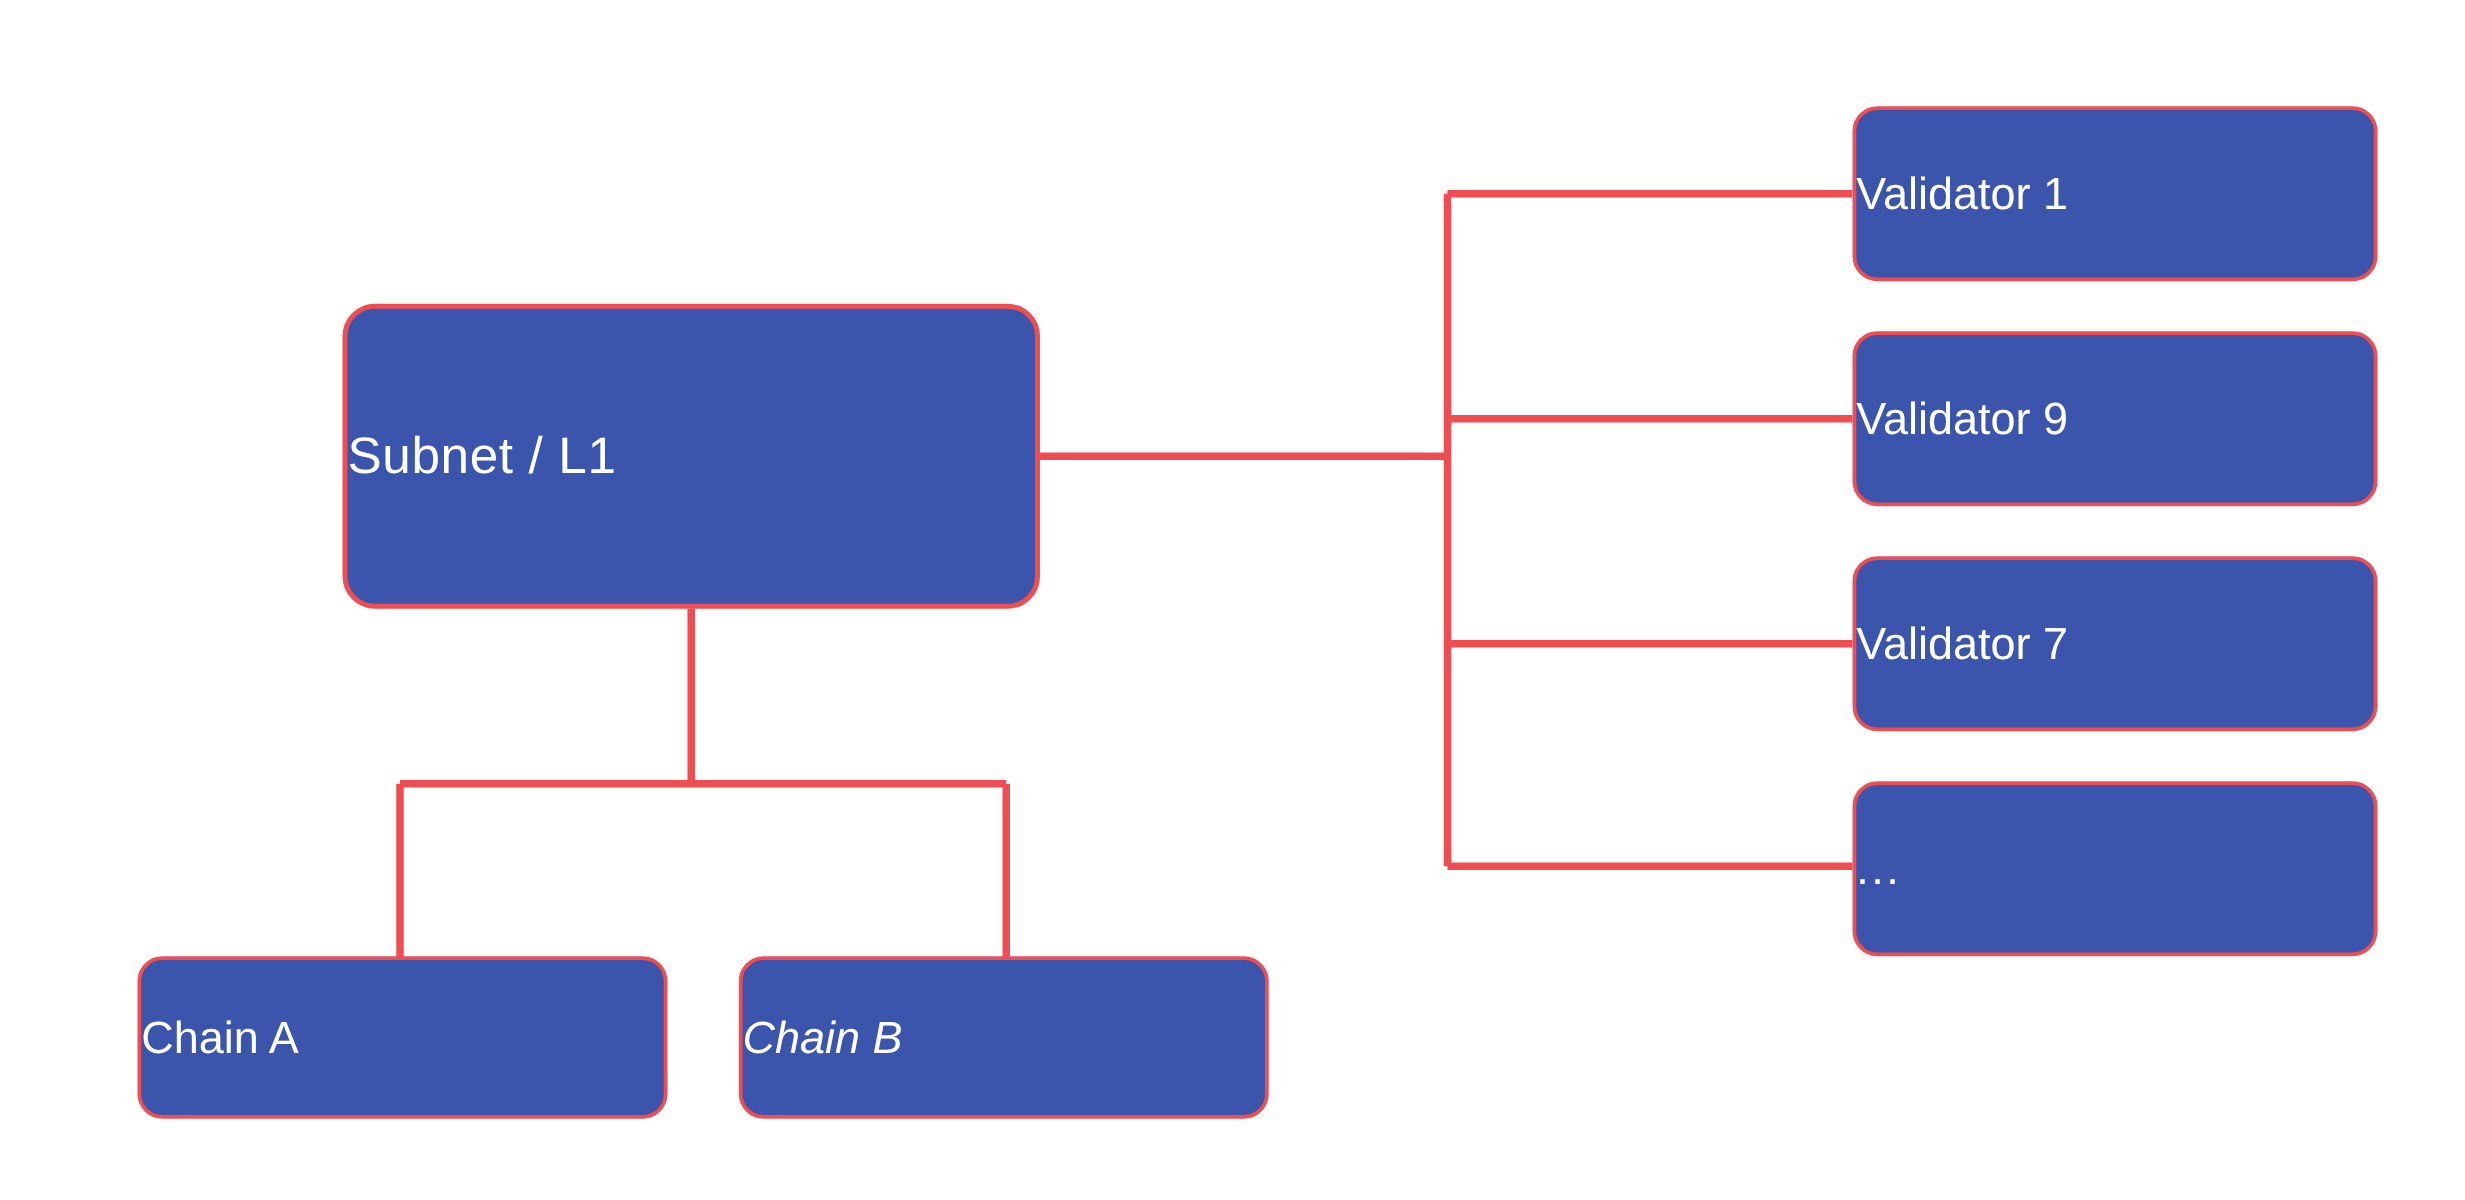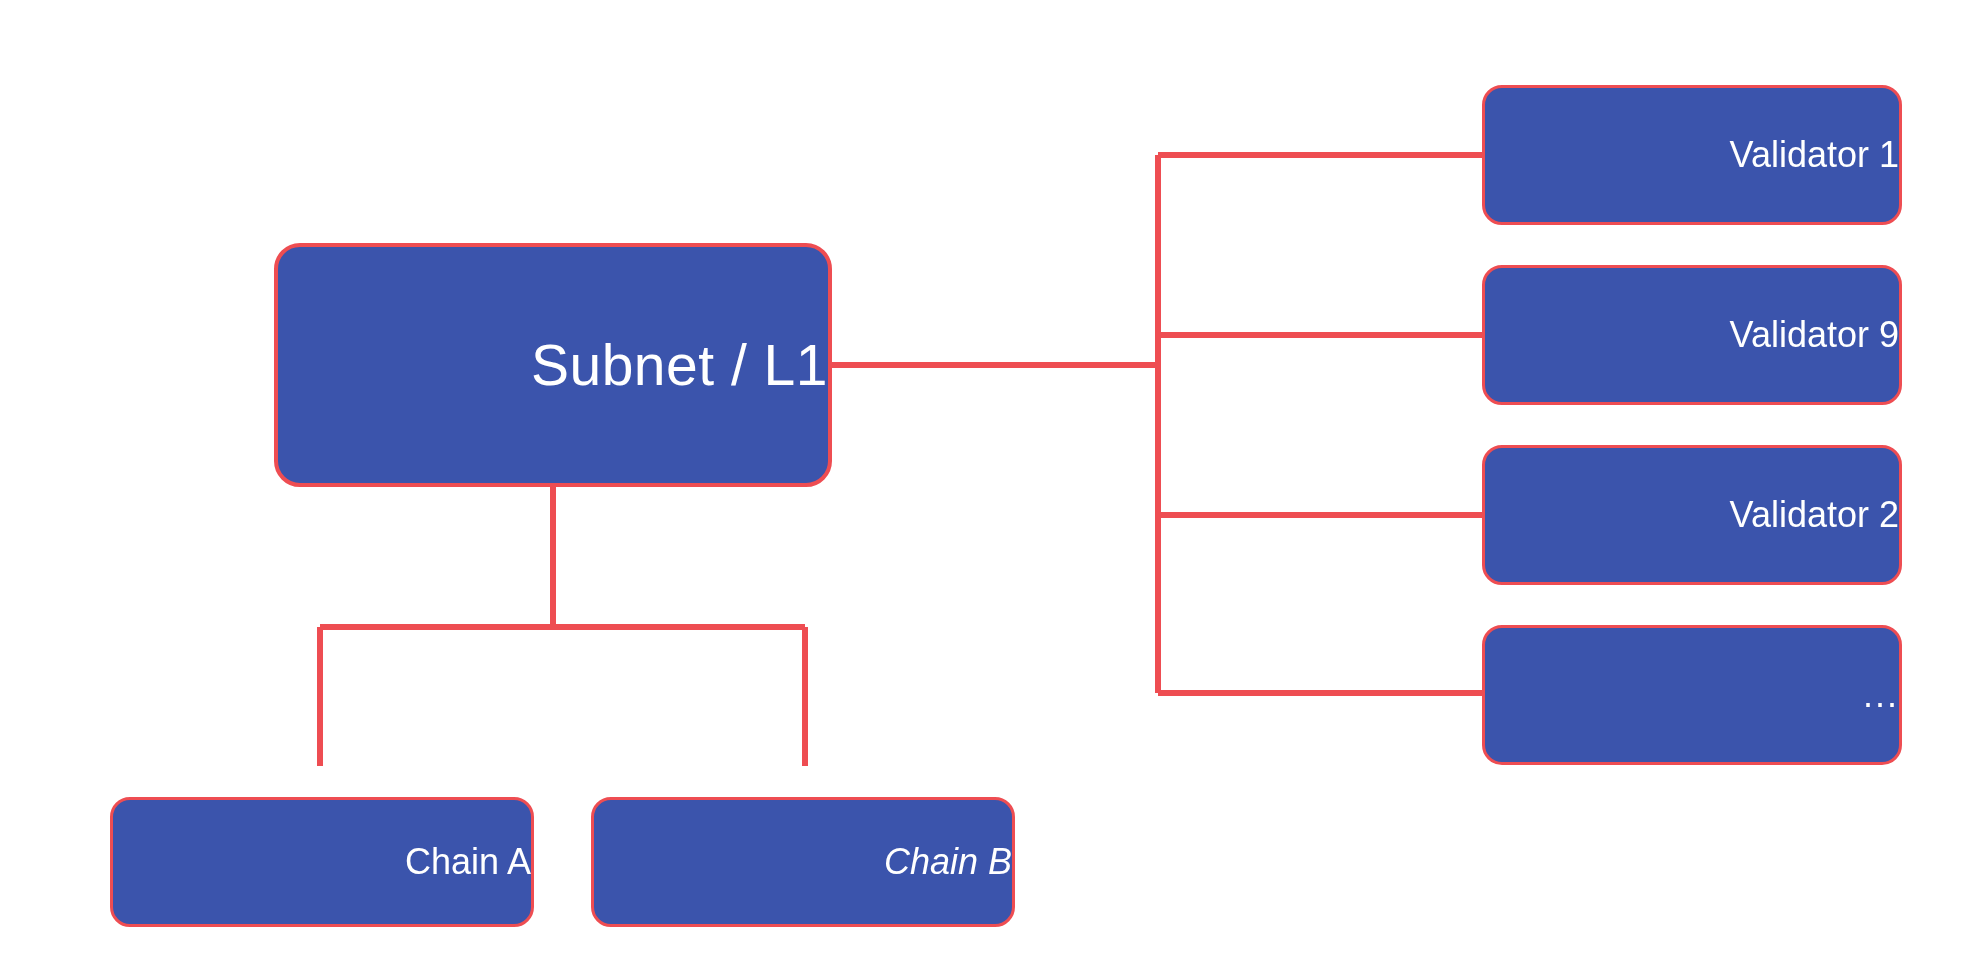--- a/index.html
+++ b/index.html
@@ -27,50 +27,49 @@
     pointer-events: none;
   }
   .node {
     position: absolute;
     box-sizing: border-box;
     background: #3B54AC;
     border: 3px solid #EE4D52;
     border-radius: 18px;
     display: flex;
     align-items: center;
-    justify-content: flex-end;
+    justify-content: flex-start;
     color: #ffffff;
     text-align: center;
     line-height: 1.1;
     user-select: none;
   }
   .node-label {
     display: block;
     white-space: nowrap;
   }
 
   
   #node-subnet {
     left: 274px;
     top: 243px;
     width: 558px;
     height: 244px;
     border-radius: 26px;
     border-width: 4px;
   }
   #node-subnet .node-label {
-    font-size: 57px;
+    font-size: 41px;
     letter-spacing: 0.5px;
   }
 
   
   .chain-node {
     height: 130px;
     border-radius: 20px;
-    margin-top: 32px;
   }
   .chain-node .node-label {
     font-size: 36px;
   }
   #node-chain-a { left: 110px;  top: 765px; width: 424px; }
   #node-chain-b { left: 591px;  top: 765px; width: 424px; font-style: italic; }
 
   
   .validator-node {
     left: 1482px;
@@ -134,20 +133,20 @@
 
   <div class="node validator-node" id="node-validator-1">
     <span class="node-label">Validator 1</span>
   </div>
 
   <div class="node validator-node" id="node-validator-2">
     <span class="node-label">Validator 9</span>
   </div>
 
   <div class="node validator-node" id="node-validator-3">
-    <span class="node-label">Validator 2</span>
+    <span class="node-label">Validator 7</span>
   </div>
 
   <div class="node validator-node" id="node-validator-more">
     <span class="node-label">...</span>
   </div>
 
 </div>
 
 </body></html>

